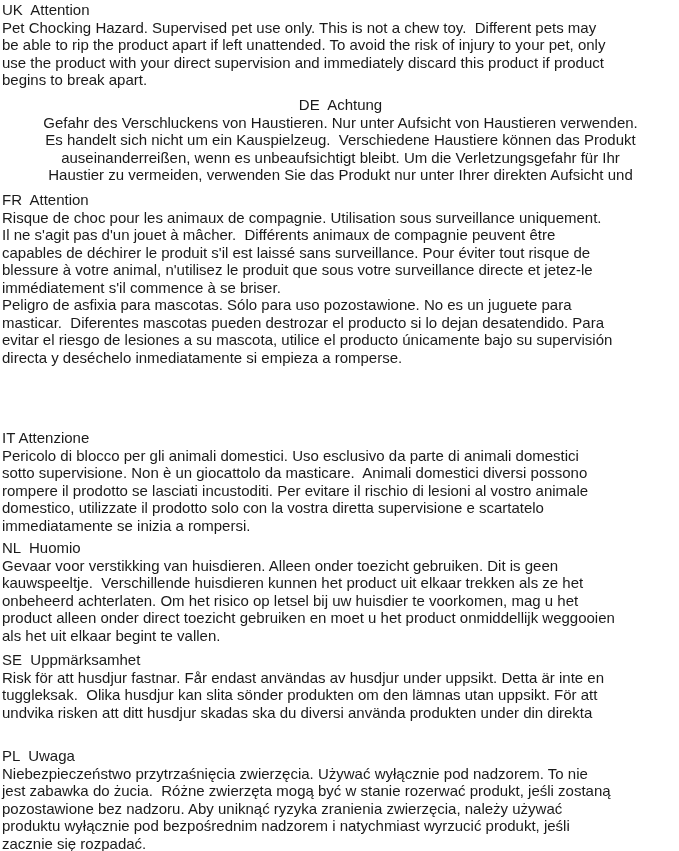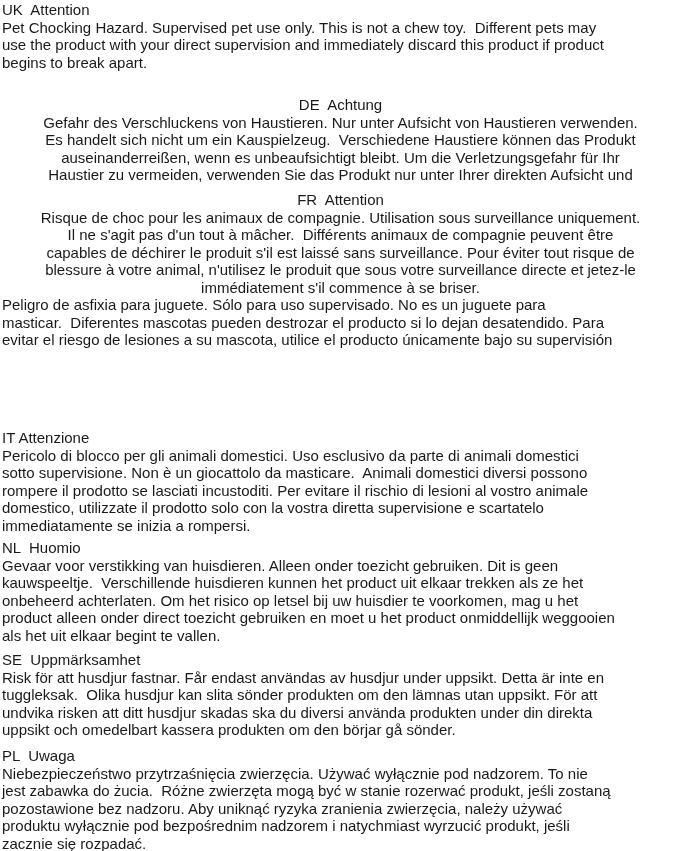--- a/index.html
+++ b/index.html
@@ -27,67 +27,69 @@
   .heading, .line {
     font-size: 15px;
     line-height: 17.6px;
     color: #1a1a1a;
     white-space: pre;   
     font-weight: 400;
   }
   
   .sec-uk { top: 1px; }
   .sec-de { top: 96px; text-align: center; }
-  .sec-fr { top: 191px; text-align: center; }
+  .sec-fr { top: 191px; }
   .sec-es { top: 296px; }
   .sec-it { top: 429px; }   
   .sec-nl { top: 539px; }
   .sec-se { top: 651px; }
   .sec-pl { top: 747px; }
 </style>
 </head>
 <body>
 
 <div class="page">
 
   <section class="sec sec-uk">
     <div class="heading">UK  Attention</div>
     <div class="body">
         <div class="line">Pet Chocking Hazard. Supervised pet use only. This is not a chew toy.  Different pets may</div>
+        <div class="line">be able to rip the product apart if left unattended. To avoid the risk of injury to your pet, only</div>
         <div class="line">use the product with your direct supervision and immediately discard this product if product</div>
         <div class="line">begins to break apart.</div>
       </div>
   </section>
 
   <section class="sec sec-de">
     <div class="heading">DE  Achtung</div>
     <div class="body">
         <div class="line">Gefahr des Verschluckens von Haustieren. Nur unter Aufsicht von Haustieren verwenden.</div>
         <div class="line">Es handelt sich nicht um ein Kauspielzeug.  Verschiedene Haustiere können das Produkt</div>
         <div class="line">auseinanderreißen, wenn es unbeaufsichtigt bleibt. Um die Verletzungsgefahr für Ihr</div>
         <div class="line">Haustier zu vermeiden, verwenden Sie das Produkt nur unter Ihrer direkten Aufsicht und</div>
       </div>
   </section>
 
   <section class="sec sec-fr">
     <div class="heading">FR  Attention</div>
     <div class="body">
         <div class="line">Risque de choc pour les animaux de compagnie. Utilisation sous surveillance uniquement.</div>
-        <div class="line">Il ne s'agit pas d'un tout à mâcher.  Différents animaux de compagnie peuvent être</div>
+        <div class="line">Il ne s'agit pas d'un jouet à mâcher.  Différents animaux de compagnie peuvent être</div>
         <div class="line">capables de déchirer le produit s'il est laissé sans surveillance. Pour éviter tout risque de</div>
         <div class="line">blessure à votre animal, n'utilisez le produit que sous votre surveillance directe et jetez-le</div>
         <div class="line">immédiatement s'il commence à se briser.</div>
       </div>
   </section>
 
   <section class="sec sec-es">
     <div class="body">
-        <div class="line">Peligro de asfixia para juguete. Sólo para uso supervisado. No es un juguete para</div>
+        <div class="line">Peligro de asfixia para mascotas. Sólo para uso pozostawione. No es un juguete para</div>
         <div class="line">masticar.  Diferentes mascotas pueden destrozar el producto si lo dejan desatendido. Para</div>
         <div class="line">evitar el riesgo de lesiones a su mascota, utilice el producto únicamente bajo su supervisión</div>
+        <div class="line">directa y deséchelo inmediatamente si empieza a romperse.</div>
       </div>
   </section>
 
   <section class="sec sec-nl">
     <div class="heading">NL  Huomio</div>
     <div class="body">
         <div class="line">Gevaar voor verstikking van huisdieren. Alleen onder toezicht gebruiken. Dit is geen</div>
         <div class="line">kauwspeeltje.  Verschillende huisdieren kunnen het product uit elkaar trekken als ze het</div>
         <div class="line">onbeheerd achterlaten. Om het risico op letsel bij uw huisdier te voorkomen, mag u het</div>
         <div class="line">product alleen onder direct toezicht gebruiken en moet u het product onmiddellijk weggooien</div>
@@ -105,21 +107,20 @@
         <div class="line">immediatamente se inizia a rompersi.</div>
       </div>
   </section>
 
   <section class="sec sec-se">
     <div class="heading">SE  Uppmärksamhet</div>
     <div class="body">
         <div class="line">Risk för att husdjur fastnar. Får endast användas av husdjur under uppsikt. Detta är inte en</div>
         <div class="line">tuggleksak.  Olika husdjur kan slita sönder produkten om den lämnas utan uppsikt. För att</div>
         <div class="line">undvika risken att ditt husdjur skadas ska du diversi använda produkten under din direkta</div>
-        <div class="line">uppsikt och omedelbart kassera produkten om den börjar gå sönder.</div>
       </div>
   </section>
 
   <section class="sec sec-pl">
     <div class="heading">PL  Uwaga</div>
     <div class="body">
         <div class="line">Niebezpieczeństwo przytrzaśnięcia zwierzęcia. Używać wyłącznie pod nadzorem. To nie</div>
         <div class="line">jest zabawka do żucia.  Różne zwierzęta mogą być w stanie rozerwać produkt, jeśli zostaną</div>
         <div class="line">pozostawione bez nadzoru. Aby uniknąć ryzyka zranienia zwierzęcia, należy używać</div>
         <div class="line">produktu wyłącznie pod bezpośrednim nadzorem i natychmiast wyrzucić produkt, jeśli</div>

